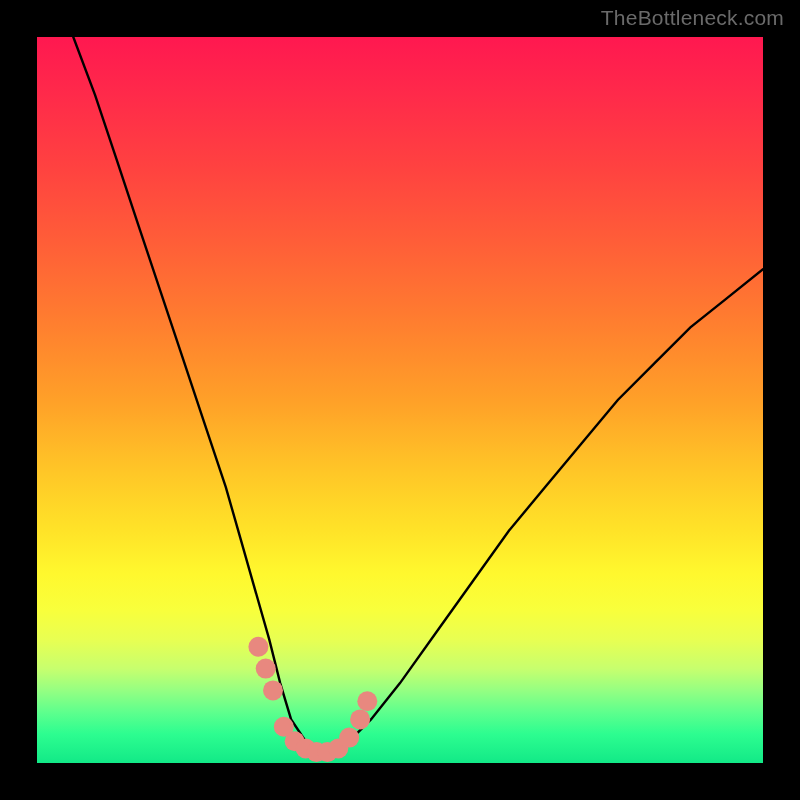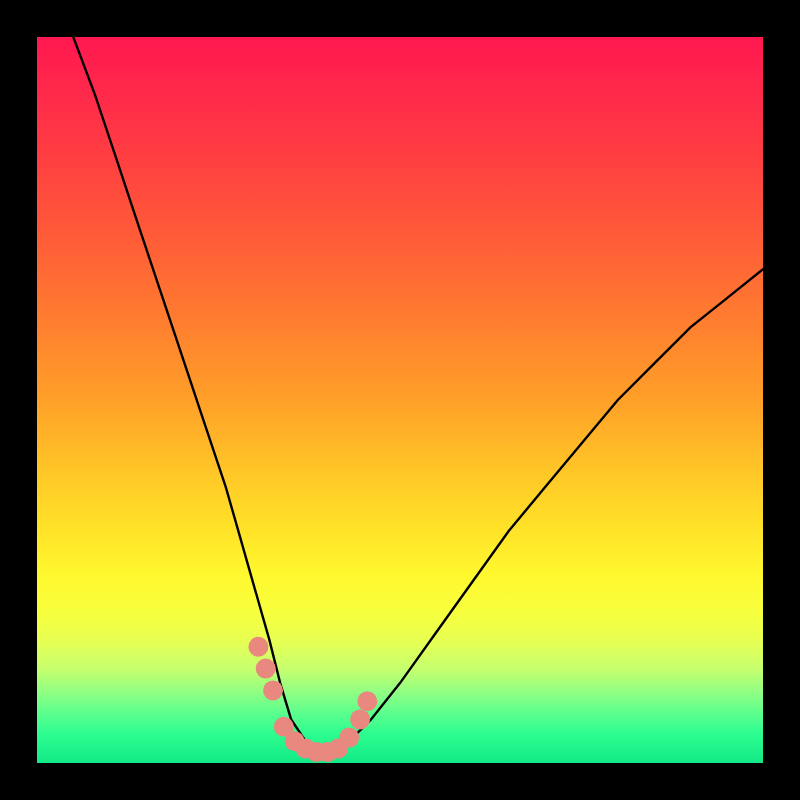--- a/index.html
+++ b/index.html
@@ -62,20 +62,21 @@
     width: 726px;
     height: 726px;
     overflow: visible;
   }
 </style>
 </head>
 <body>
 
 <div class="frame">
 
+  <div class="watermark">TheBottleneck.com</div>
 
   <div class="plot-area">
     <svg class="curve-layer" viewBox="0 0 726 726">
       <path fill="none" stroke="#000" stroke-width="2.4" stroke-linecap="round" d="M36.3 0.0 L58.1 58.1 L79.9 123.4 L101.6 188.8 L123.4 254.1 L145.2 319.4 L167.0 384.8 L188.8 450.1 L203.3 500.9 L217.8 551.8 L232.3 602.6 L243.2 646.1 L254.1 682.4 L268.6 704.2 L283.1 718.7 L297.7 718.7 L312.2 704.2 L334.0 682.4 L363.0 646.1 L399.3 595.3 L435.6 544.5 L471.9 493.7 L508.2 450.1 L544.5 406.6 L580.8 363.0 L617.1 326.7 L653.4 290.4 L689.7 261.4 L726.0 232.3"></path>
       <g fill="#e8887f" stroke="none">
           <circle cx="221.4" cy="609.8" r="10"></circle>
           <circle cx="228.7" cy="631.6" r="10"></circle>
           <circle cx="236.0" cy="653.4" r="10"></circle>
           <circle cx="246.8" cy="689.7" r="10"></circle>
           <circle cx="257.7" cy="704.2" r="10"></circle>

